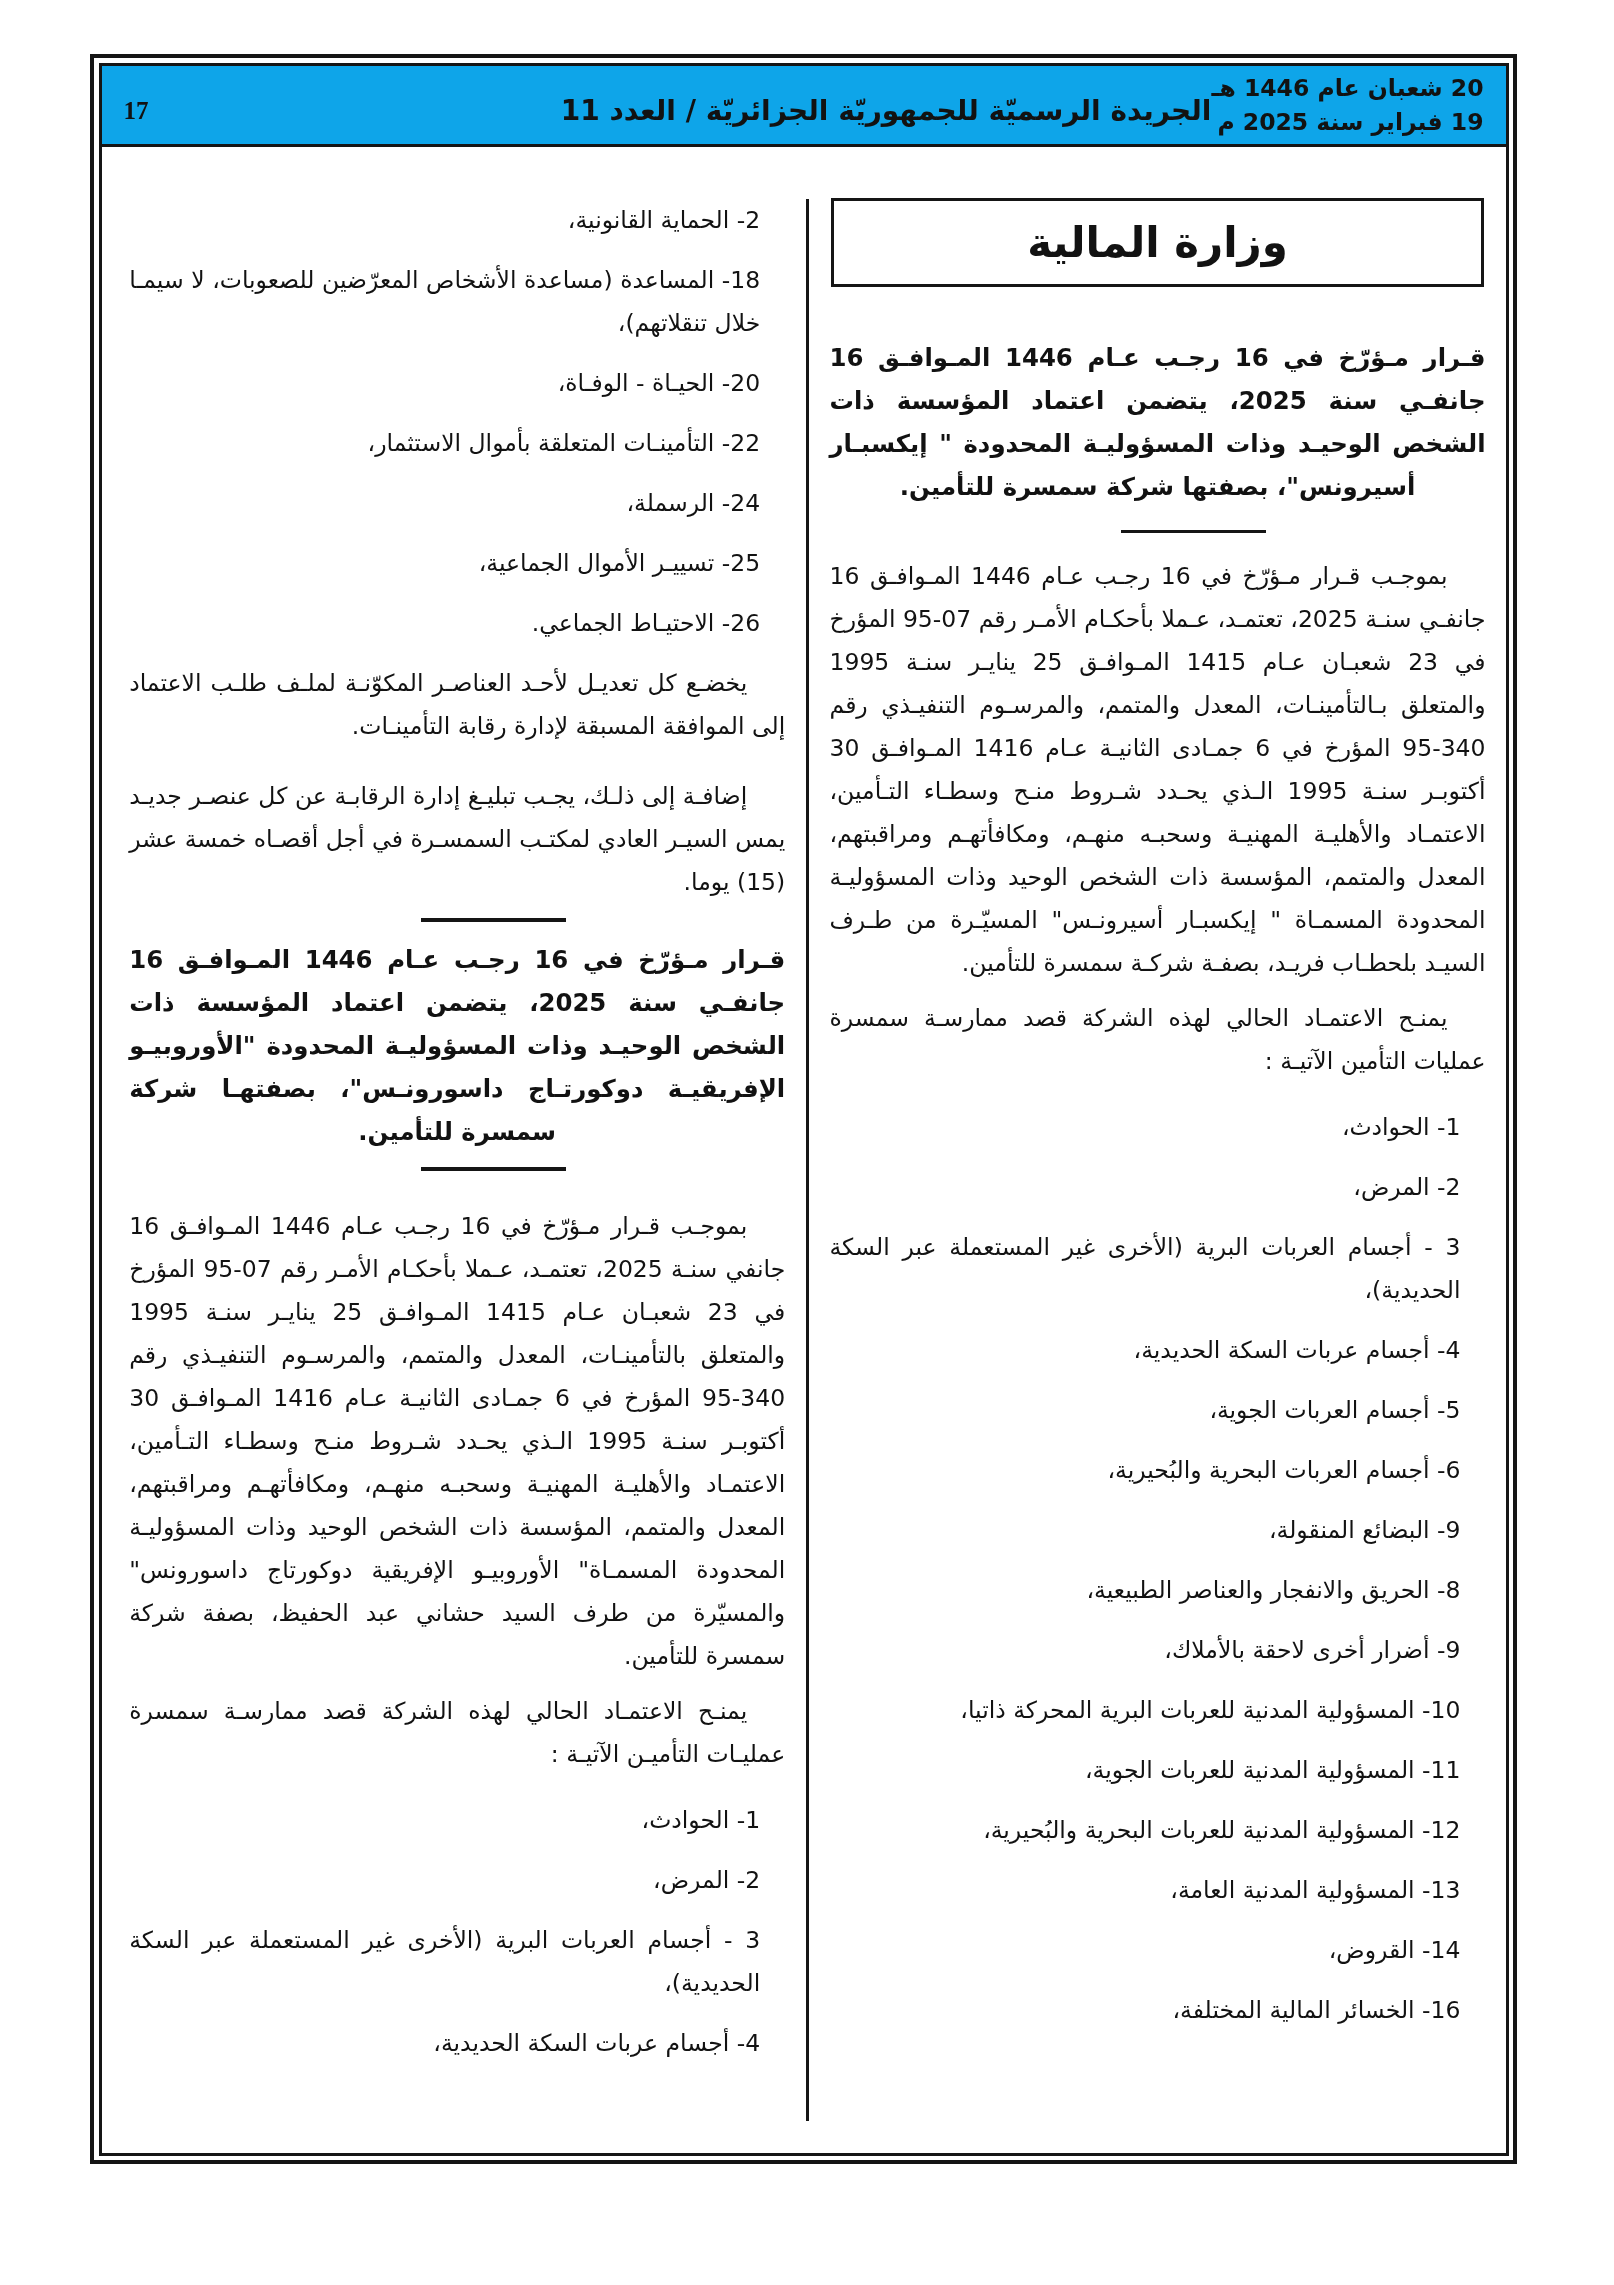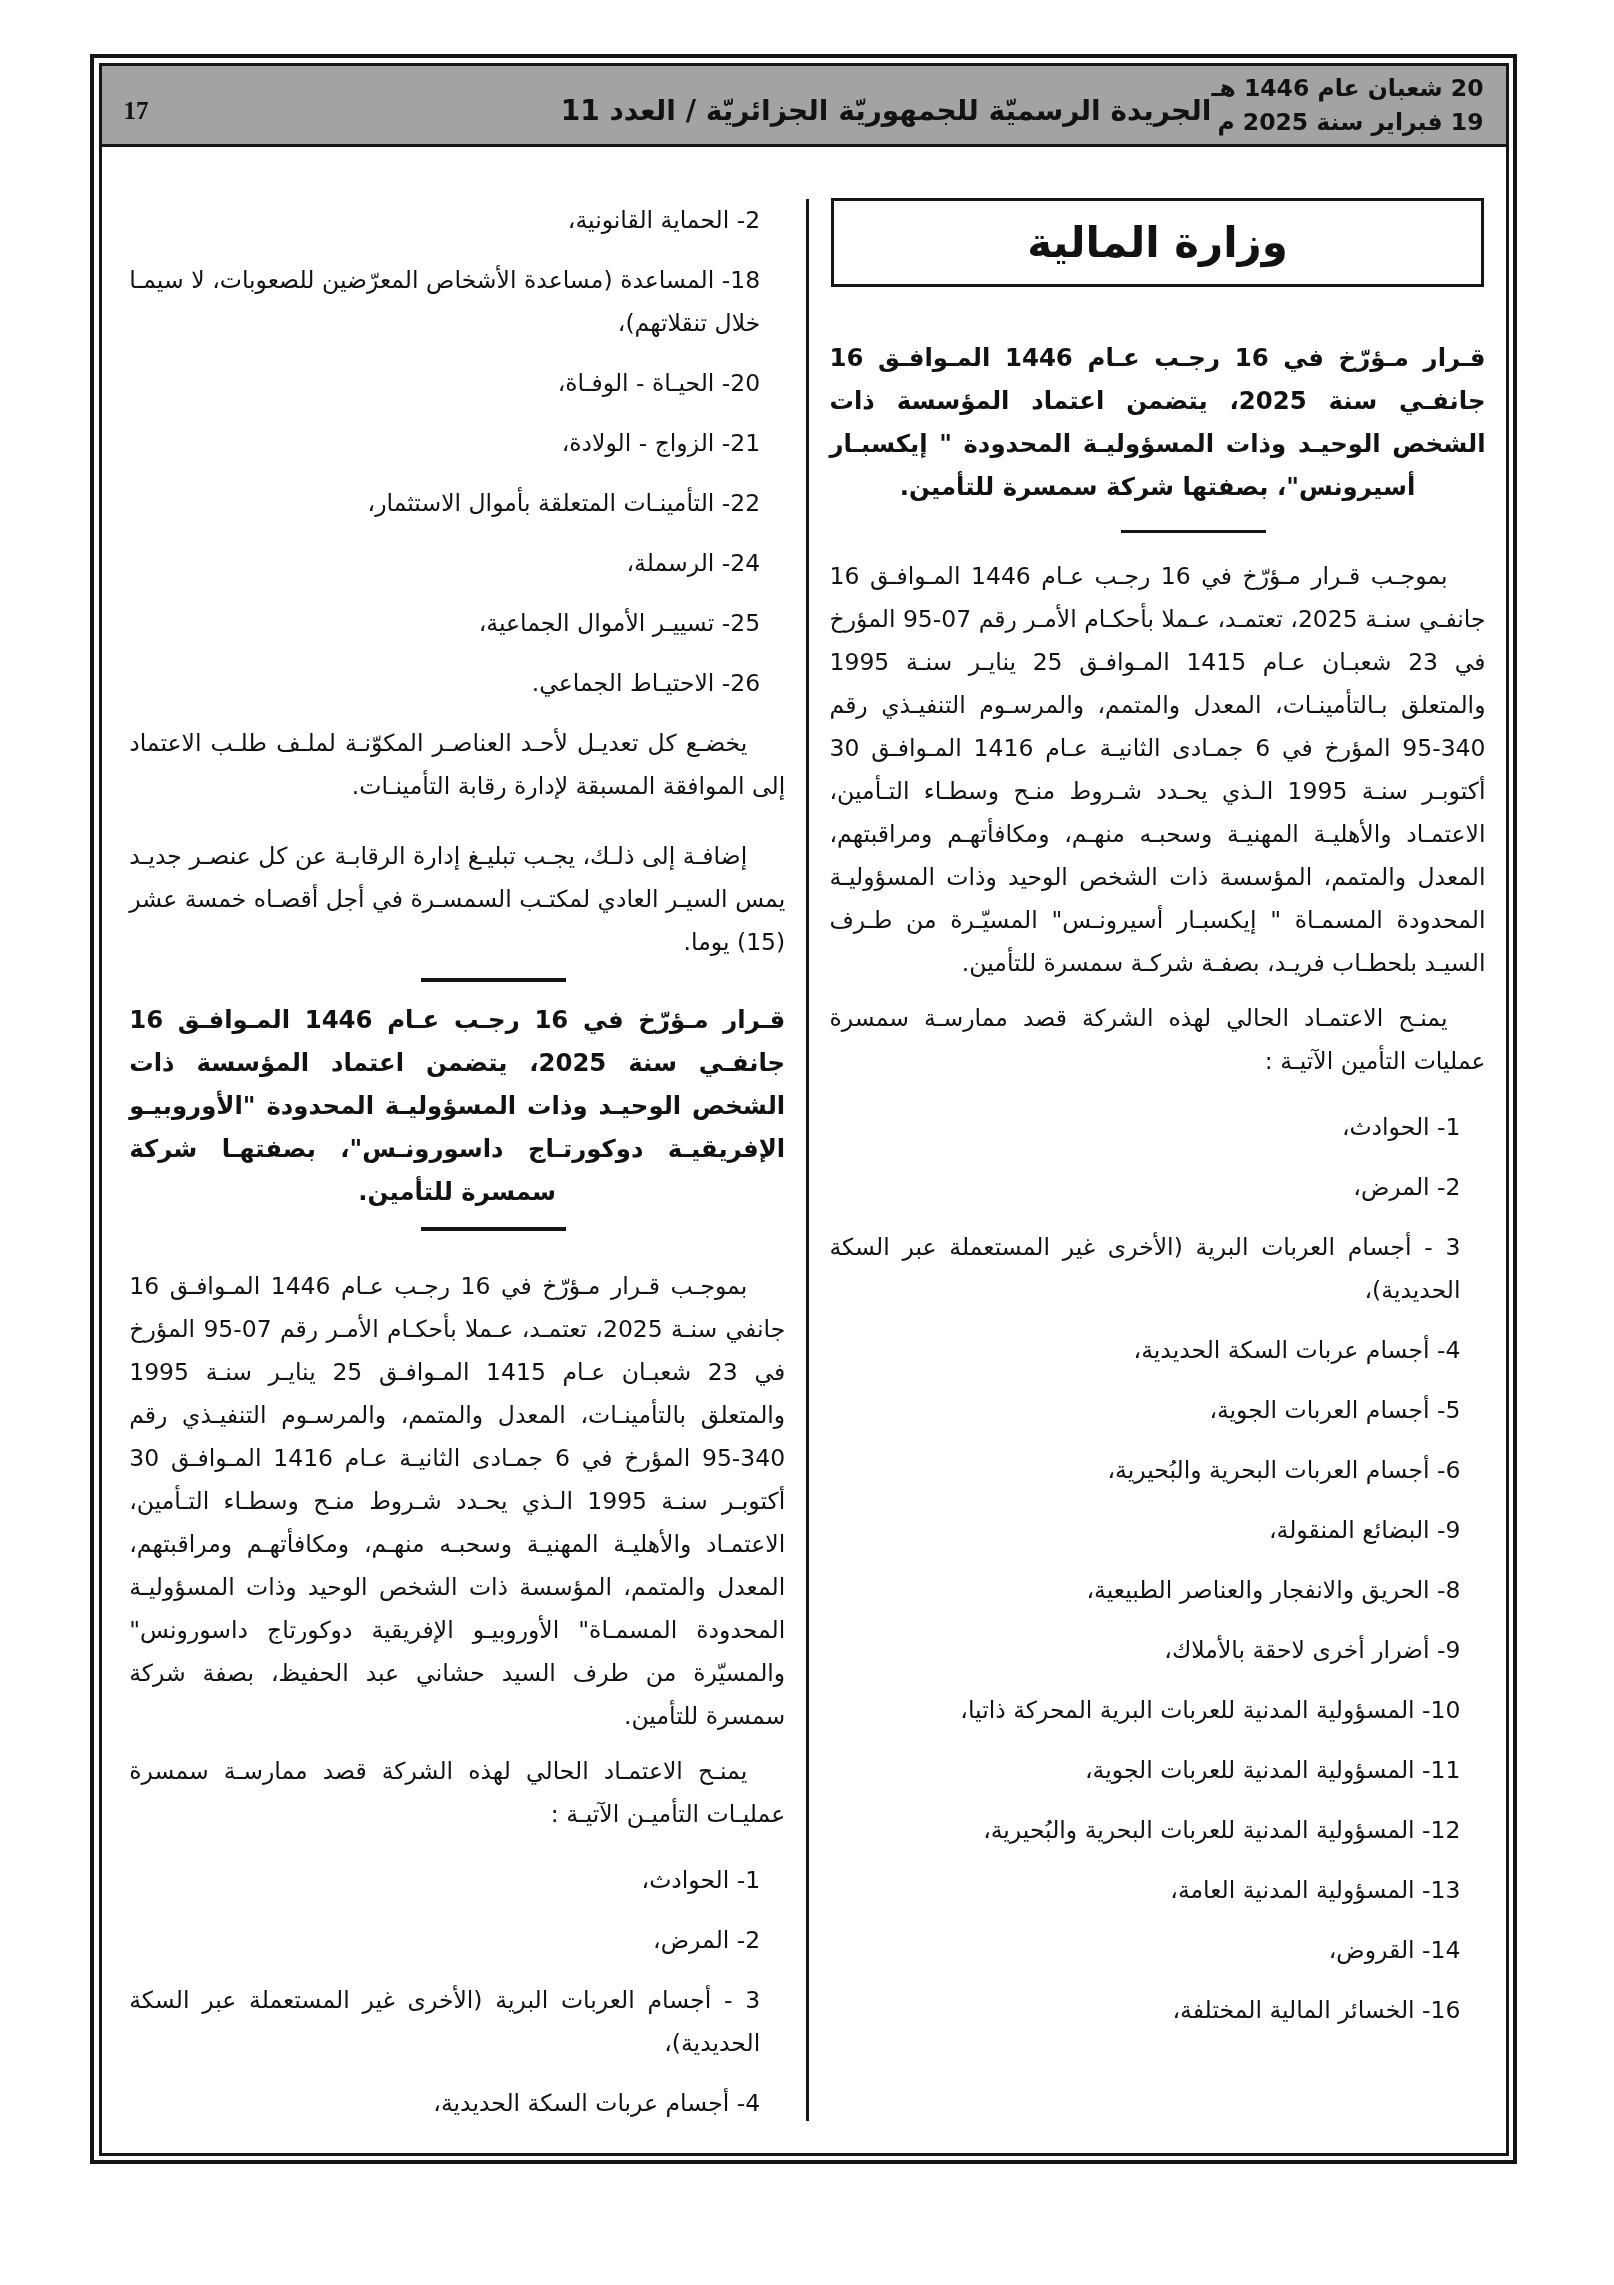--- a/index.html
+++ b/index.html
@@ -19,21 +19,21 @@
   }
   .frame-inner {
     width: 100%; height: 100%;
     border: 3.6px solid #151515;
     overflow: hidden;
     position: relative;
     background: #ffffff;
   }
   .header-band {
     height: 81px;
-    background: #a3a3a3;
+    background: #0ea5e9;
     border-bottom: 3.6px solid #151515;
     display: flex;
     align-items: center;
     padding: 0 22px;
     direction: rtl;
   }
   .band-dates { text-align: right; font-weight: bold; font-size: 23.5px; line-height: 34px; white-space: nowrap; }
   .band-title { flex: 1; font-weight: bold; font-size: 28px; padding-top: 12.7px; }
   .band-pagenum { width: 63px; text-align: left; font-weight: bold; font-size: 25px; padding-top: 12.7px; font-family: Liberation Serif, serif; }
 
@@ -153,21 +153,20 @@
         </div>
       </div>
 
       <div class="col-divider"></div>
 
       <div class="col">
         <div class="top-list">
           <div class="op-item">2- الحماية القانونية،</div>
           <div class="op-item">18- المساعدة (مساعدة الأشخاص المعرّضين للصعوبات، لا سيمـا خلال تنقلاتهم)،</div>
           <div class="op-item">20- الحيـاة - الوفـاة،</div>
-          <div class="op-item">21- الزواج - الولادة،</div>
           <div class="op-item">22- التأمينـات المتعلقة بأموال الاستثمار،</div>
           <div class="op-item">24- الرسملة،</div>
           <div class="op-item">25- تسييـر الأموال الجماعية،</div>
           <div class="op-item">26- الاحتيـاط الجماعي.</div>
         </div>
 
         <p class="note-par note-1">يخضـع كل تعديـل لأحـد العناصـر المكوّنـة لملـف طلـب الاعتماد إلى الموافقة المسبقة لإدارة رقابة التأمينـات.</p>
         <p class="note-par note-2">إضافـة إلى ذلـك، يجـب تبليـغ إدارة الرقابـة عن كل عنصـر جديـد يمس السيـر العادي لمكتـب السمسـرة في أجل أقصـاه خمسة عشر (15) يوما.</p>
 
         <div class="sep sep-tight"></div>

